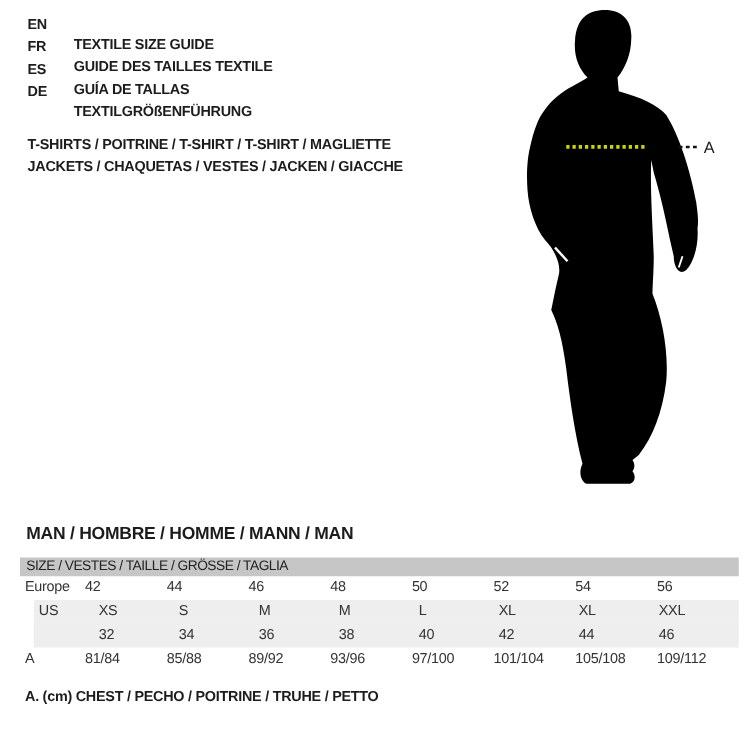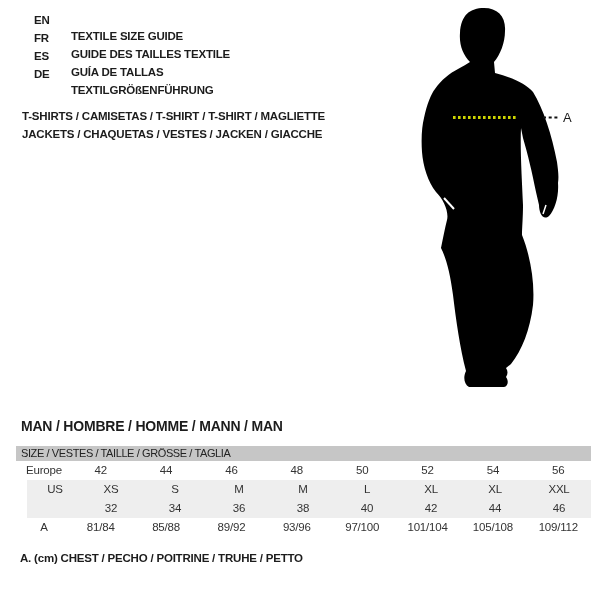--- a/index.html
+++ b/index.html
@@ -14,21 +14,21 @@
     font-family:"Liberation Sans","DejaVu Sans",sans-serif;
     color:var(--text);
     position:relative;
     overflow:hidden;
   }
   .page{position:absolute;left:0;top:0;width:600px;height:600px;background:#fff;}
 
   
   .langs{position:absolute;left:22px;top:11px;}
   .lang-row{display:flex;height:18px;line-height:18px;}
-  .lang-code{width:37px;font-weight:bold;font-size:11.5px;letter-spacing:-0.2px;margin-left:12px;}
+  .lang-code{width:37px;font-weight:bold;font-size:11.5px;letter-spacing:-0.2px;}
   .lang-label{font-weight:bold;font-size:11.5px;letter-spacing:-0.2px;white-space:nowrap;margin-top:16px;}
 
   
   .cats{position:absolute;left:22px;top:107px;}
   .cat-line{height:18px;line-height:18px;font-weight:bold;font-size:11.5px;letter-spacing:-0.2px;white-space:nowrap;}
 
   
   .figure{position:absolute;left:400px;top:0;width:200px;height:400px;}
   .figure svg{display:block;}
   .measure-letter{font-family:"Liberation Sans","DejaVu Sans",sans-serif;font-size:13px;fill:#1a1a1a;}
@@ -36,22 +36,22 @@
   
   .section-title{position:absolute;left:21px;top:417px;height:18px;line-height:18px;
     font-weight:bold;font-size:14px;letter-spacing:-0.2px;white-space:nowrap;}
 
   
   .size-table{position:absolute;left:16px;top:446px;width:575px;color:var(--table-text);}
   .thead{background:var(--header-bg);height:15px;line-height:15px;padding-left:5px;
     font-size:11px;letter-spacing:-0.4px;color:#232323;white-space:nowrap;}
   .trow{display:flex;height:19px;line-height:19px;}
   .trow.shaded{background:var(--shaded-bg);margin-left:11px;}
-  .rlabel{width:52px;padding-left:4px;font-size:11.5px;letter-spacing:-0.2px;text-align:center;}
-  .cell{flex:1;text-align:center;font-size:11.5px;letter-spacing:-0.2px;}
+  .rlabel{width:52px;padding-left:4px;font-size:11.5px;letter-spacing:-0.2px;}
+  .cell{flex:1;font-size:11.5px;letter-spacing:-0.2px;}
 
   
   .footnote{position:absolute;left:20px;top:549px;height:18px;line-height:18px;
     font-weight:bold;font-size:11.5px;letter-spacing:-0.2px;white-space:nowrap;}
 </style>
 </head>
 <body>
 
 <div class="page">
 
@@ -68,21 +68,21 @@
       <span class="lang-code">ES</span>
       <span class="lang-label">GUÍA DE TALLAS</span>
     </div>
     <div class="lang-row">
       <span class="lang-code">DE</span>
       <span class="lang-label">TEXTILGRÖßENFÜHRUNG</span>
     </div>
   </div>
 
   <div class="cats">
-    <div class="cat-line">T-SHIRTS / CAMISETAS / T-SHIRT / T-SHIRT / MAGLIETTE</div>
+    <div class="cat-line">T-SHIRTS / POITRINE / T-SHIRT / T-SHIRT / MAGLIETTE</div>
     <div class="cat-line">JACKETS / CHAQUETAS / VESTES / JACKEN / GIACCHE</div>
   </div>
 
   <div class="figure">
     <svg width="200" height="400" viewBox="0 0 200 400" xmlns="http://www.w3.org/2000/svg">
       <path fill="#000000" d="
         M70,62
         C63,55 59,45 60,33
         C61,15 70,8 84,8
         C98,8 106,17 105,31

